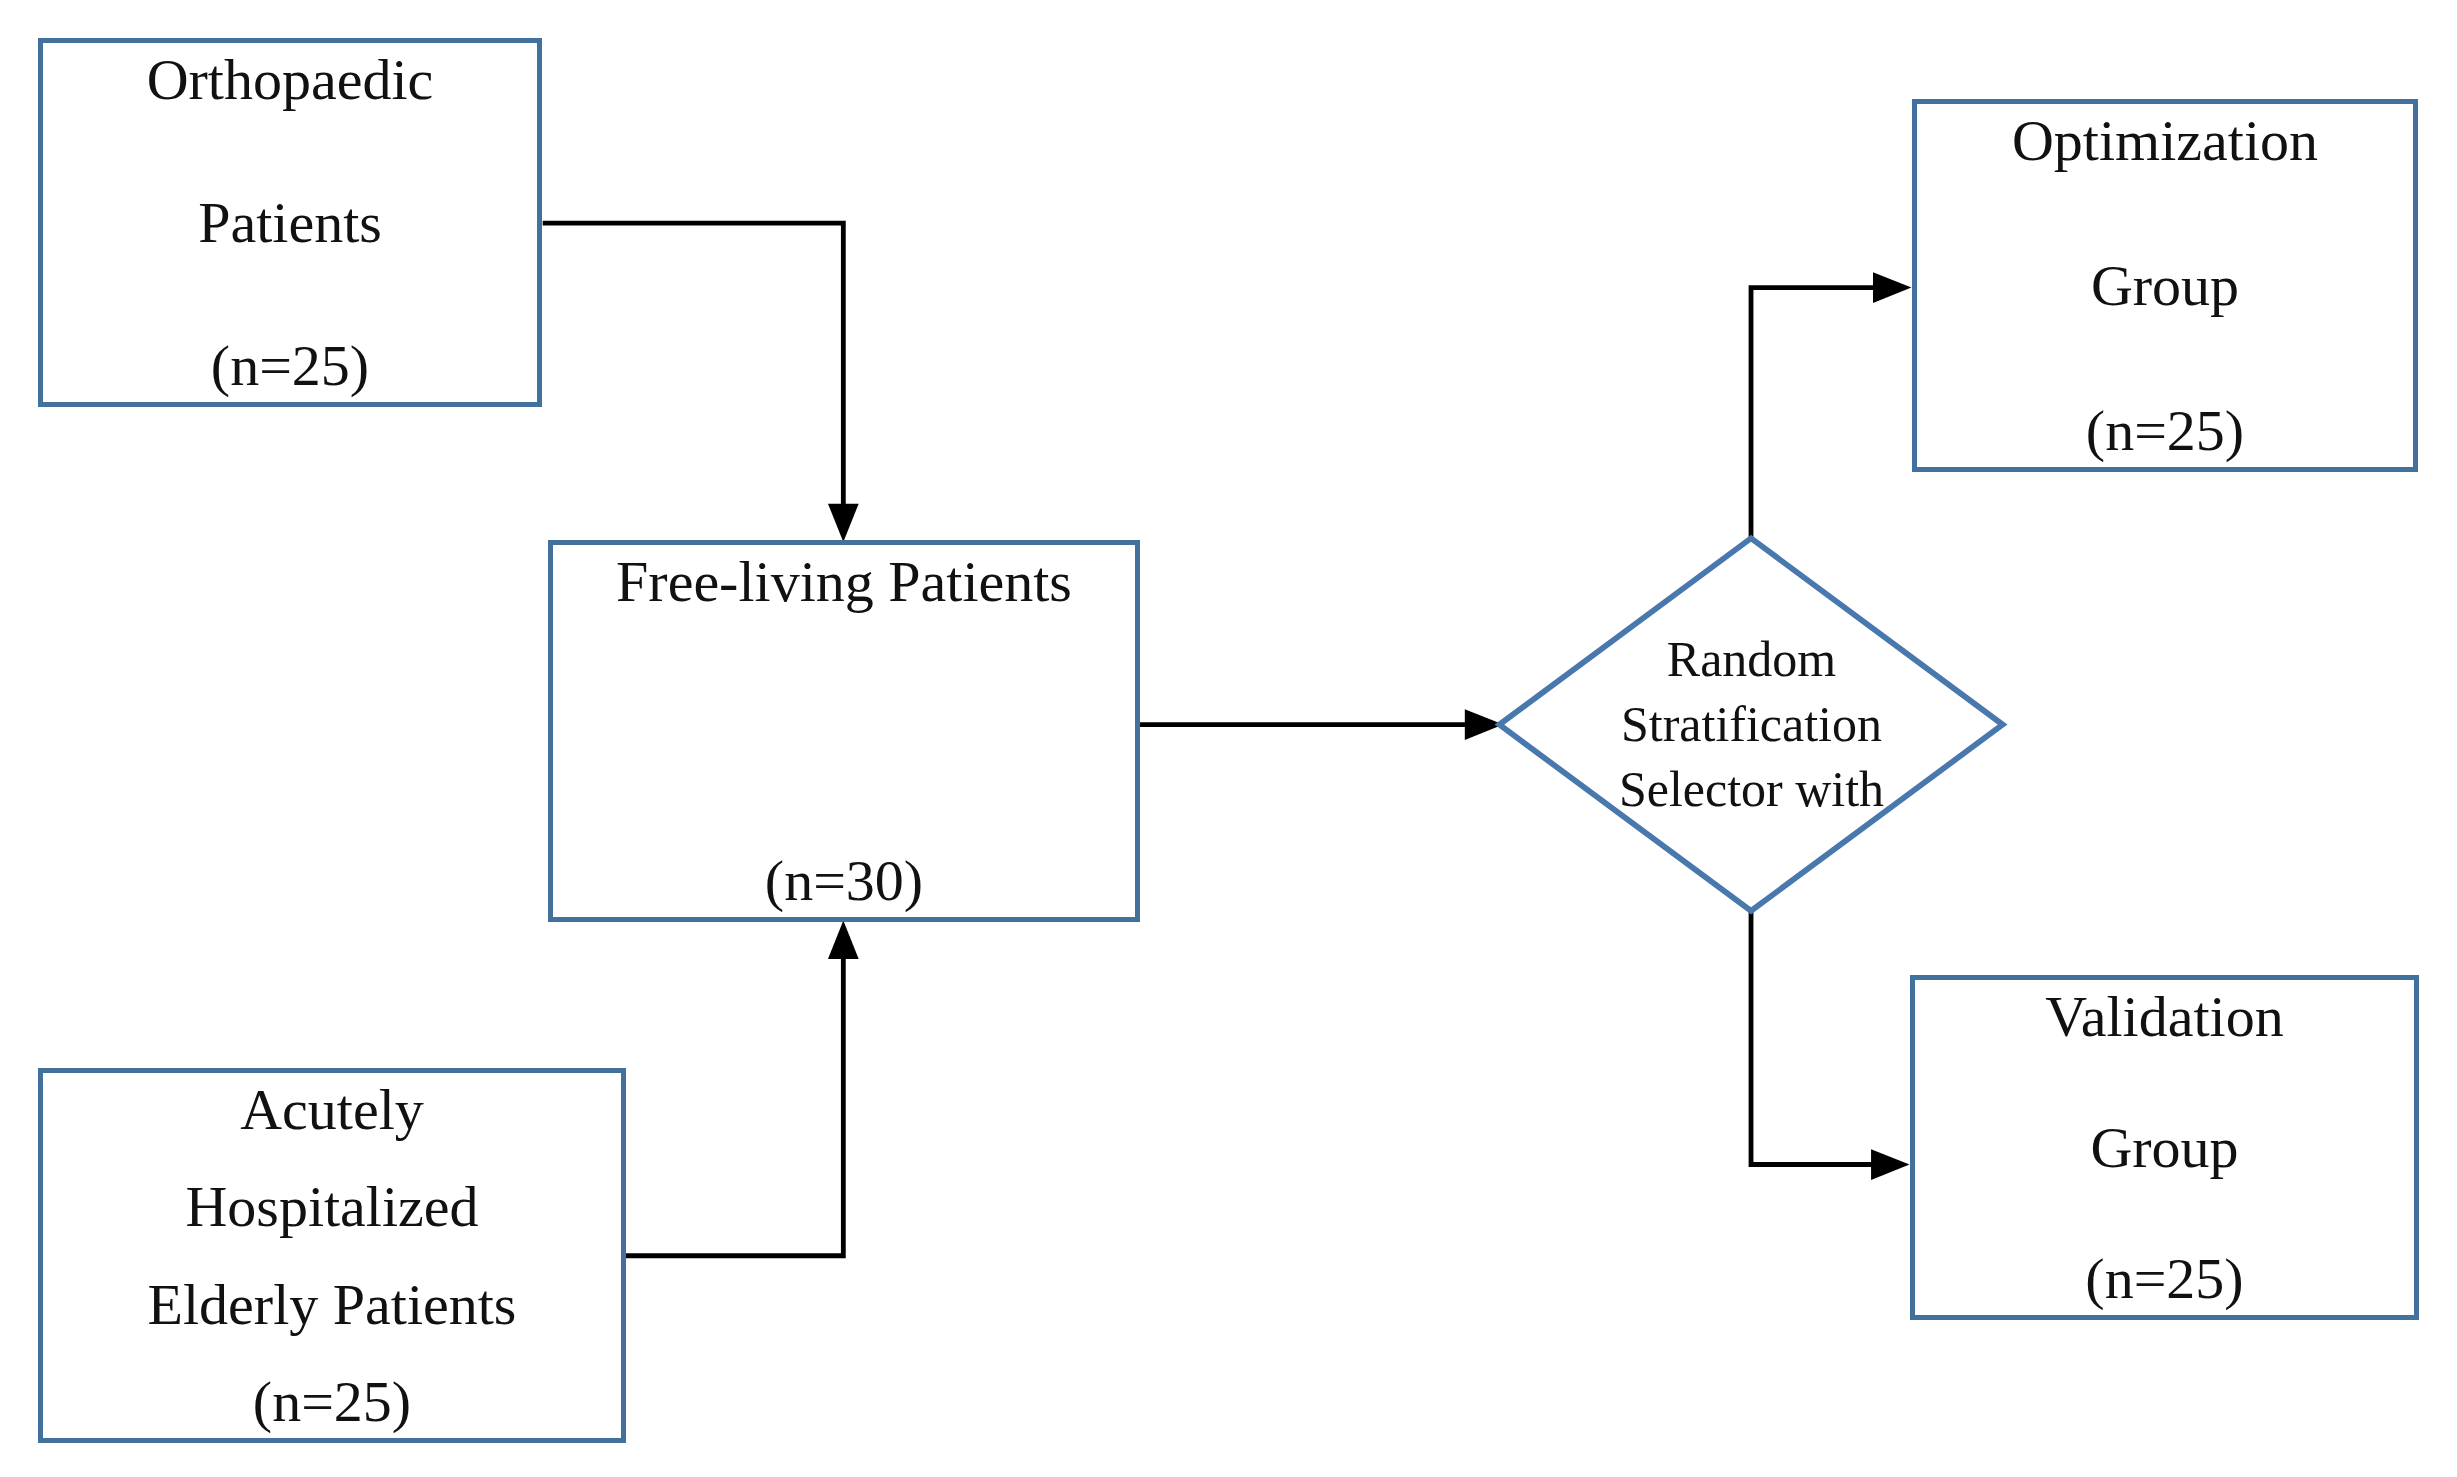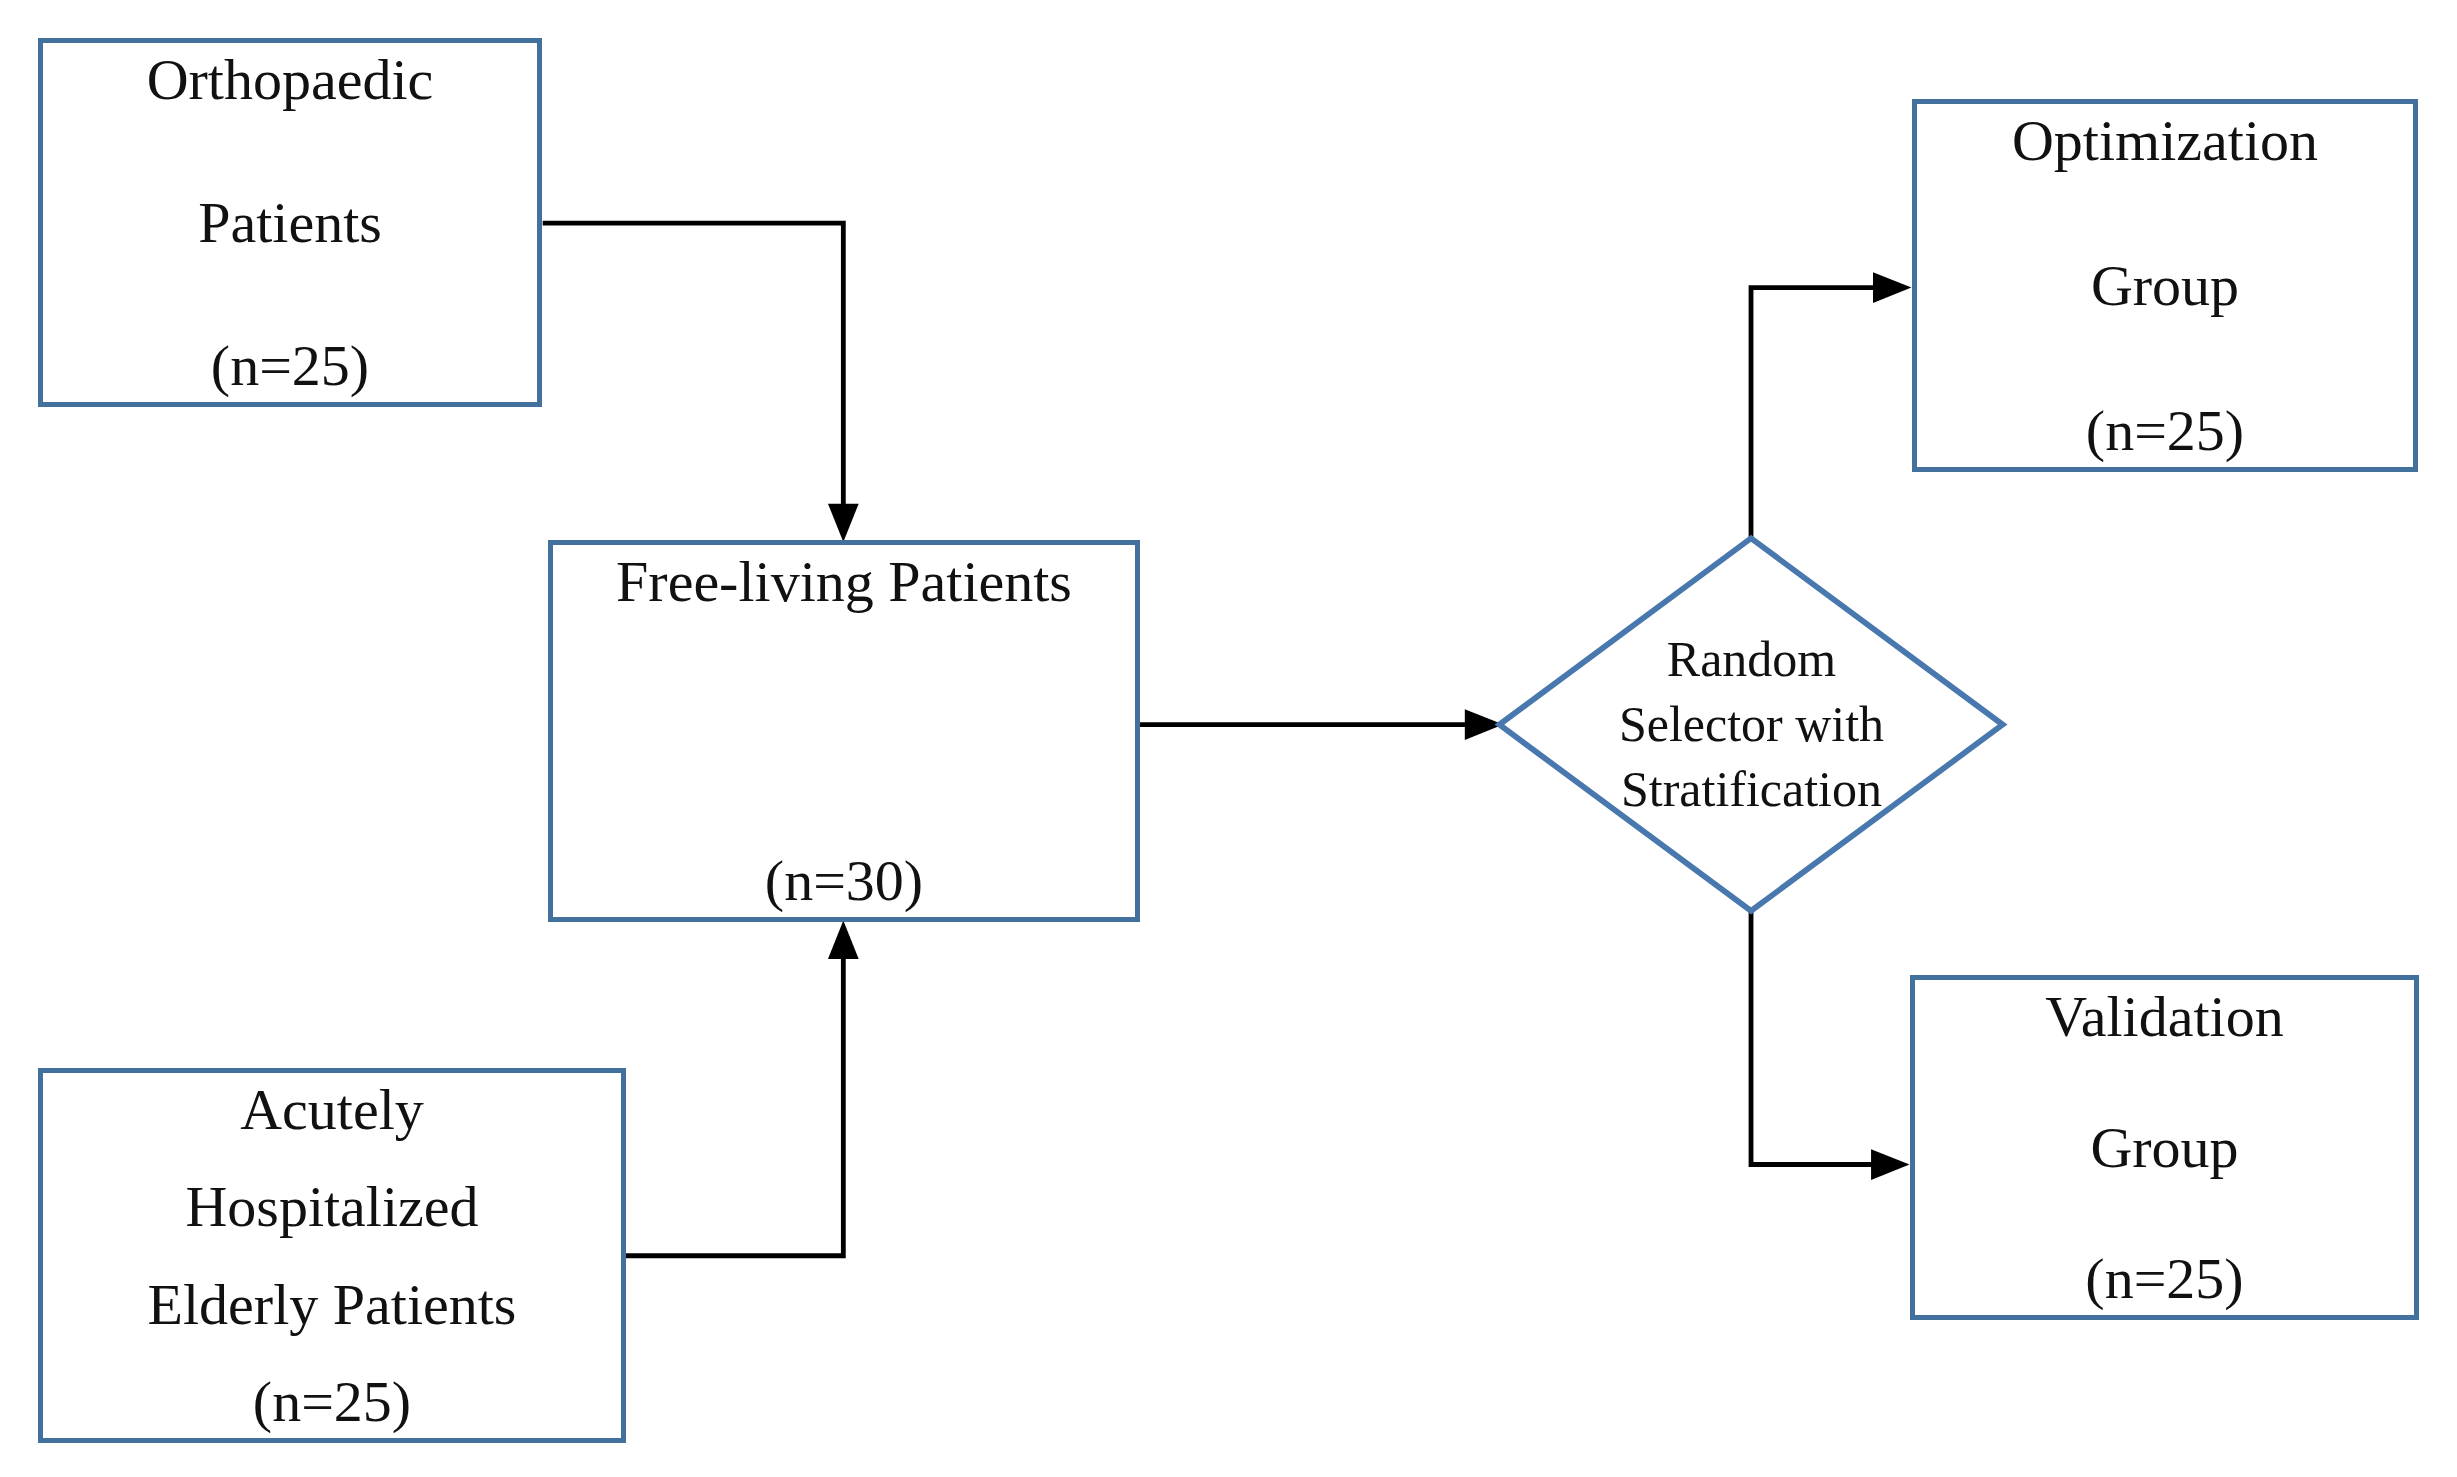--- a/index.html
+++ b/index.html
@@ -120,18 +120,18 @@
   </div>
 
   <div class="box" id="box-validation">
     <span class="line">Validation</span>
     <span class="line">Group</span>
     <span class="line">(n=25)</span>
   </div>
 
   <div id="diamond-label">
     <span class="line">Random</span>
+    <span class="line">Stratification</span>
     <span class="line">Selector with</span>
-    <span class="line">Stratification</span>
   </div>
 
 </div>
 
 
 </body></html>

